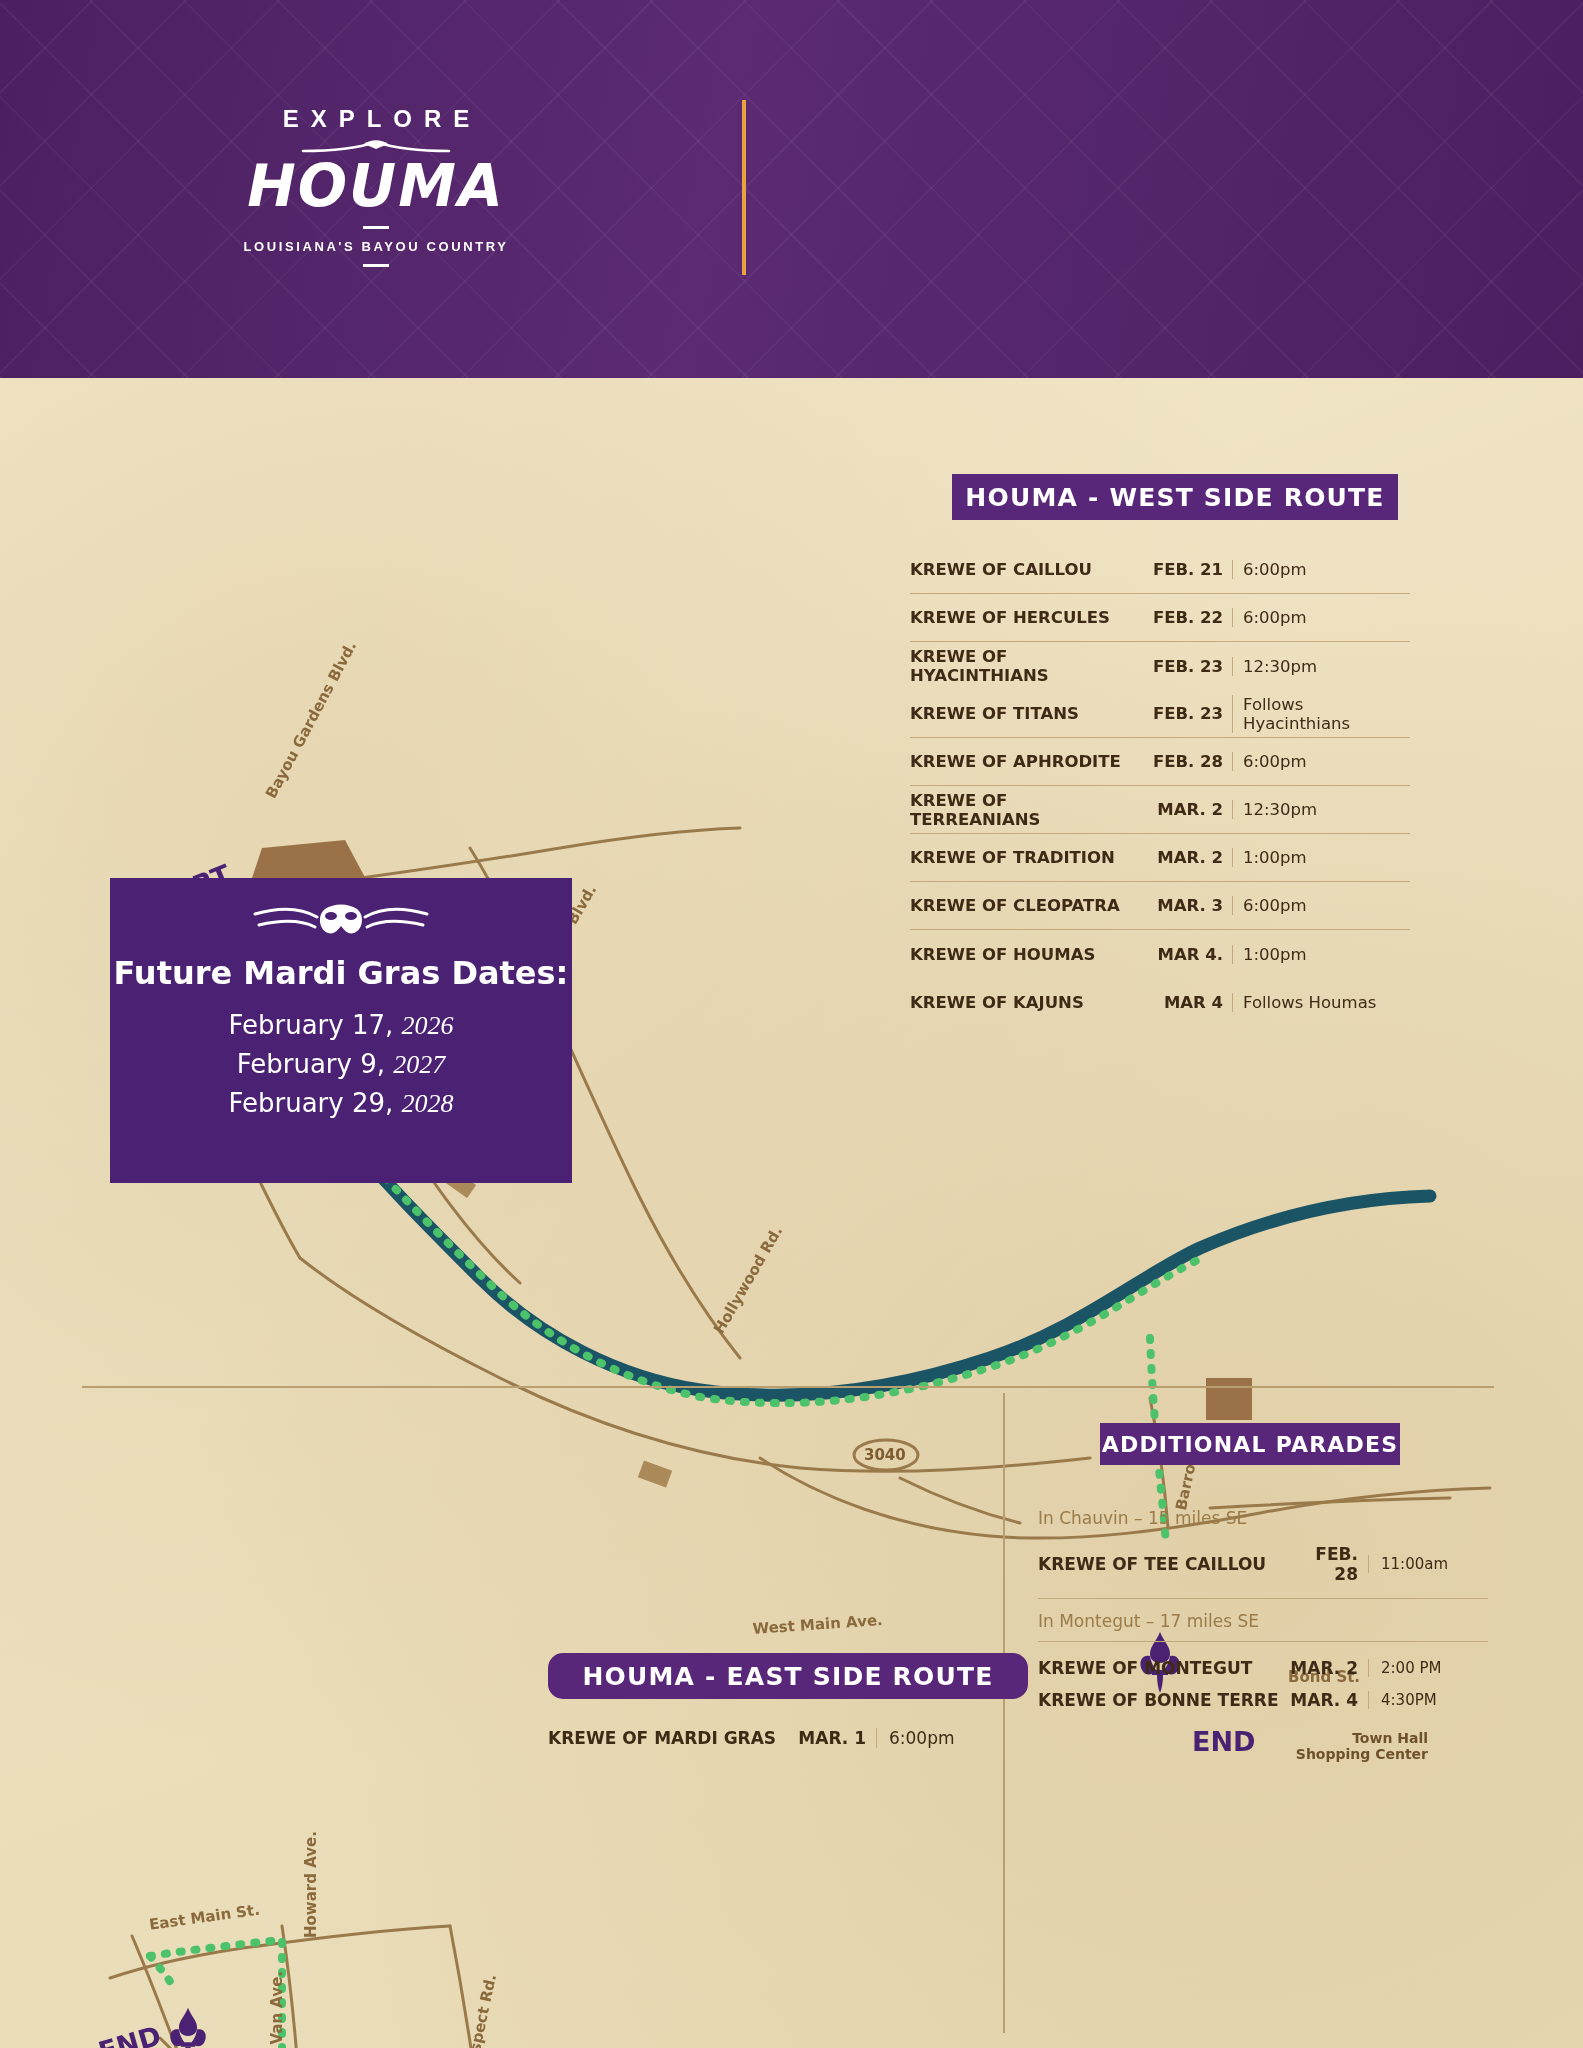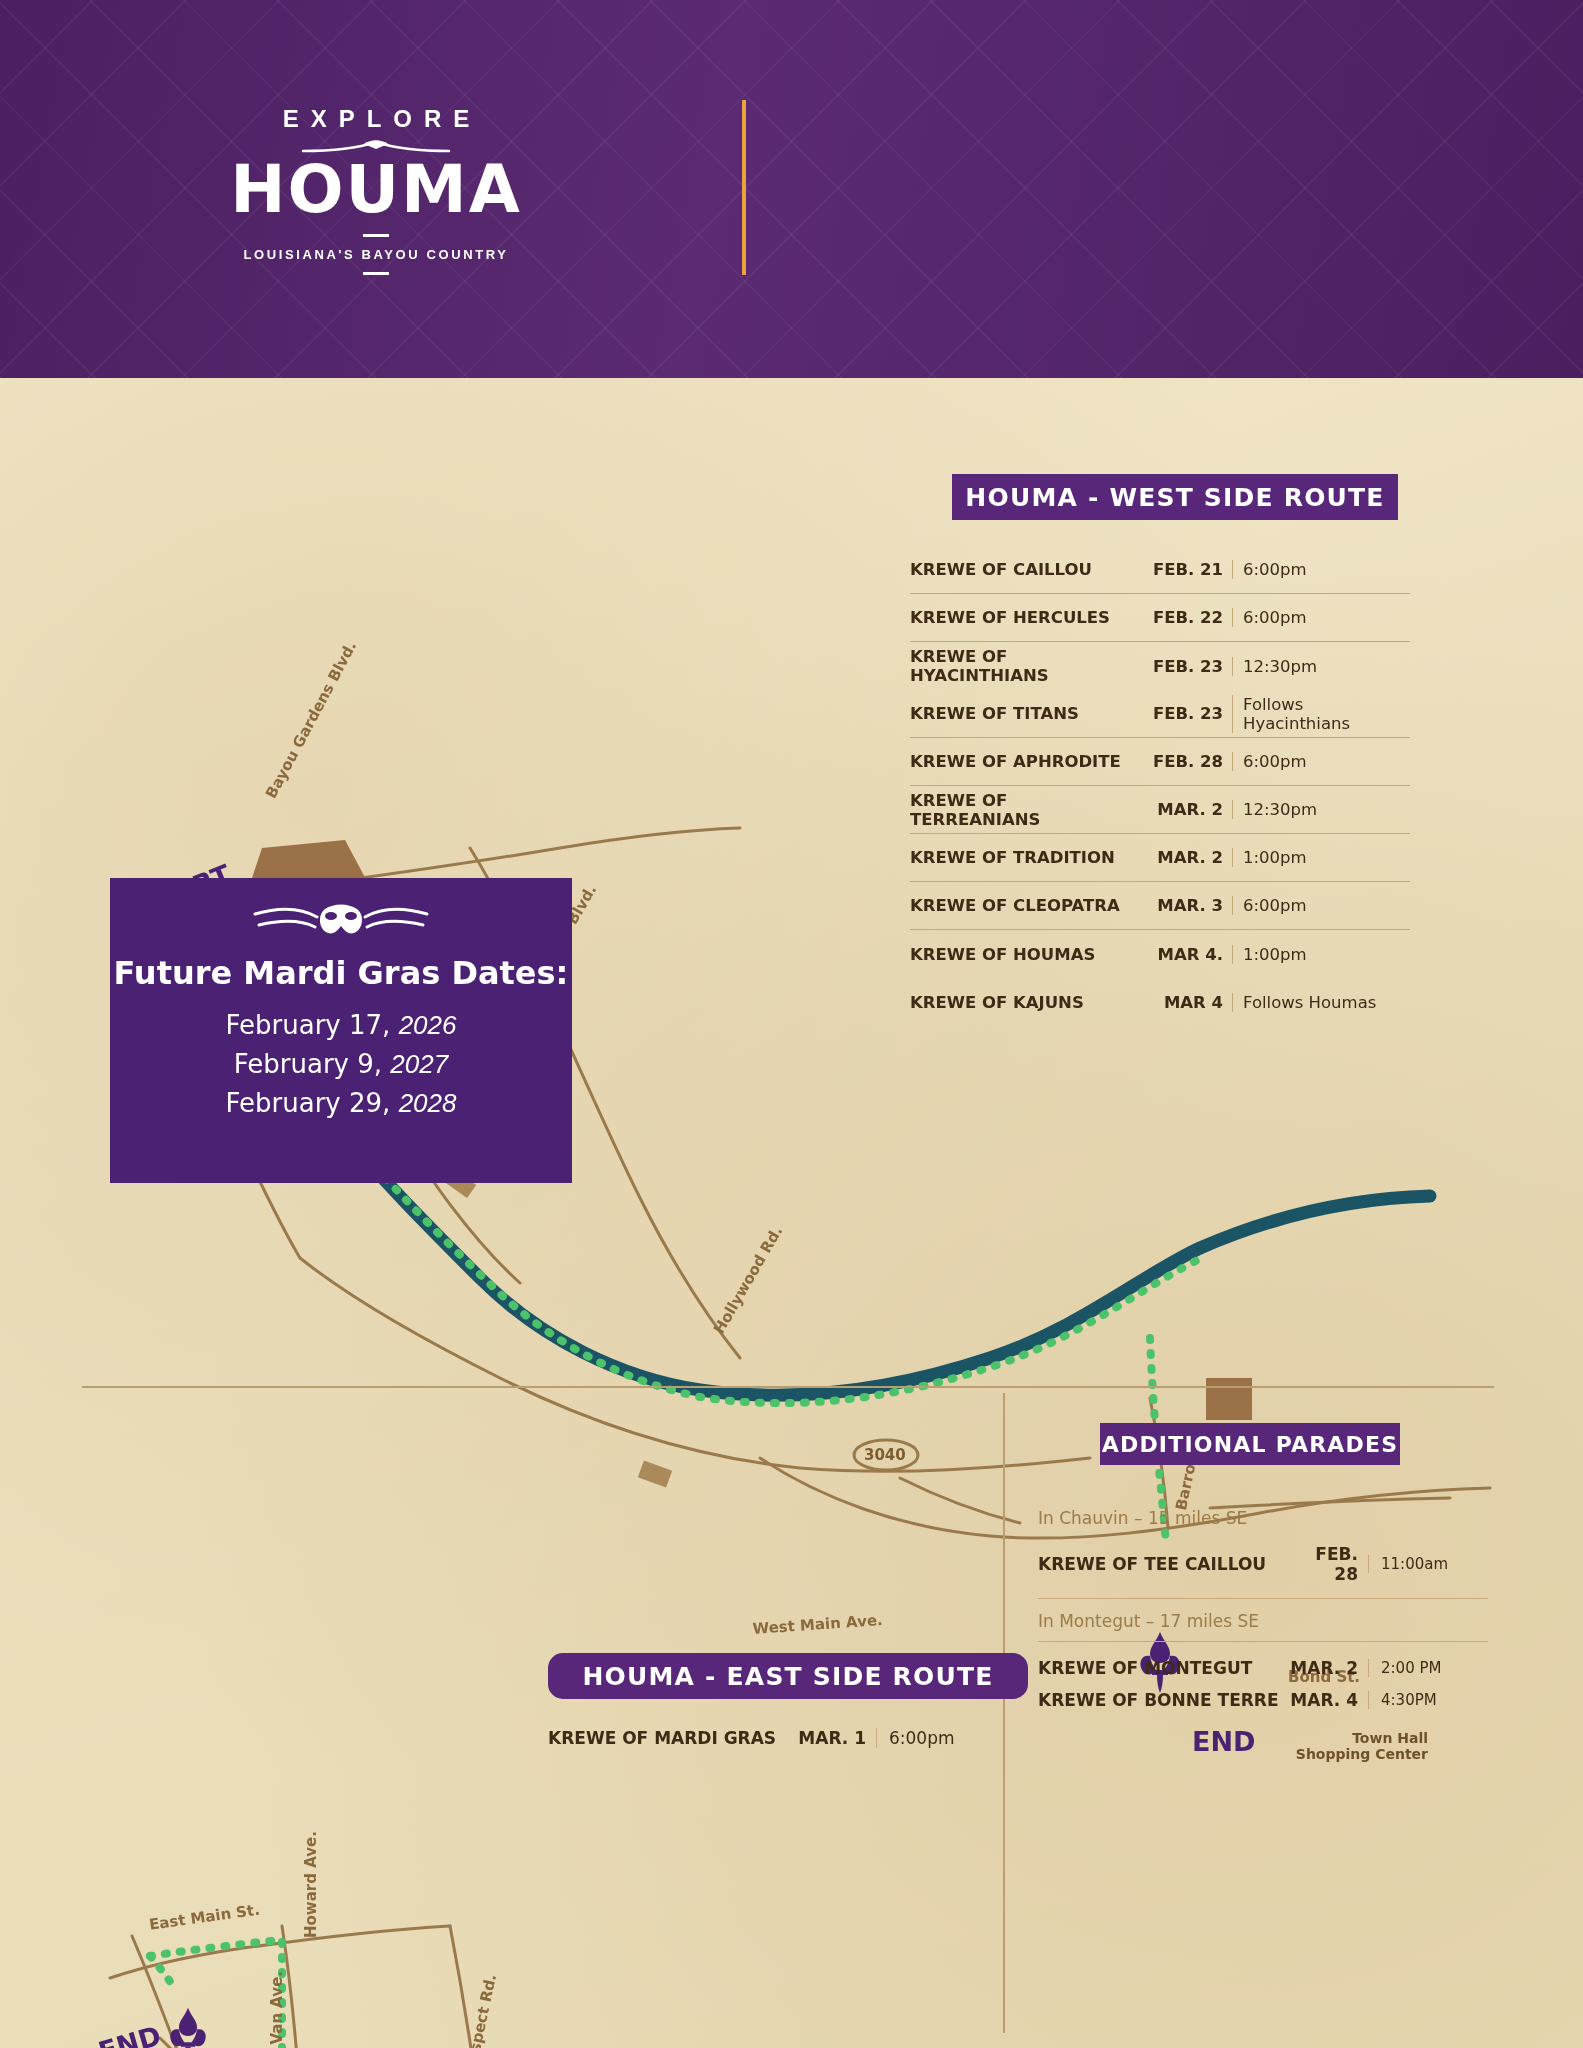--- a/index.html
+++ b/index.html
@@ -27,22 +27,23 @@
     position: absolute; left: 216px; top: 105px; width: 320px;
     text-align: center; color: #fff;
   }
   .logo-explore {
     font-size: 24px; letter-spacing: 12px; font-weight: bold;
     text-indent: 12px;
   }
   .logo-swoosh { height: 20px; position: relative; margin: 4px 0 2px; }
   .logo-swoosh svg { position: absolute; left: 50%; top: 0; transform: translateX(-50%); }
   .logo-houma {
-    font-size: 66px; font-weight: bold; letter-spacing: 2px; line-height: 0.95;
+    font-size: 58px; font-weight: bold; letter-spacing: 2px; line-height: 0.95;
     font-family: "DejaVu Sans", sans-serif;
+    font-style: italic;
   }
   .logo-bar-row { display: flex; align-items: center; justify-content: center; gap: 10px; margin-top: 12px; flex-direction: column; }
   .logo-bar { height: 3px; background: #fff; width: 26px; }
   .logo-tag { font-size: 13px; letter-spacing: 2.6px; font-weight: bold; white-space: nowrap; }
 
   .divider-v {
     position: absolute; left: 742px; top: 100px; width: 4px; height: 175px;
     background: #e8a33d;
   }
 
@@ -101,21 +102,21 @@
   }
   #future-panel .pm { height: 44px; position: relative; }
   #future-panel .pm svg { position: absolute; left: 50%; top: 0; transform: translateX(-50%); }
   #future-panel h3 {
     margin: 10px 0 18px; font-size: 32px; font-weight: bold;
     font-family: "DejaVu Sans", sans-serif;
   }
   #future-panel .fd {
     font-size: 26px; margin: 8px 0; font-family: "DejaVu Sans", sans-serif;
   }
-  #future-panel .fd i { font-family: Liberation Sans, sans-serif; font-style: italic; }
+  #future-panel .fd i { font-family: Liberation Serif, serif; font-style: italic; }
 
   
   .hr-sep { position: absolute; background: #b99f6f; height: 2px; }
   #sep-horiz { left: 82px; top: 1008px; width: 1412px; }
   .v-sep { position: absolute; background: #b99f6f; width: 2px; }
   #sep-vert { left: 1003px; top: 1015px; height: 640px; }
 
   #east-krewe {
     position: absolute; left: 548px; top: 1350px; width: 430px;
     display: flex; align-items: center; font-family: "DejaVu Sans", sans-serif;

